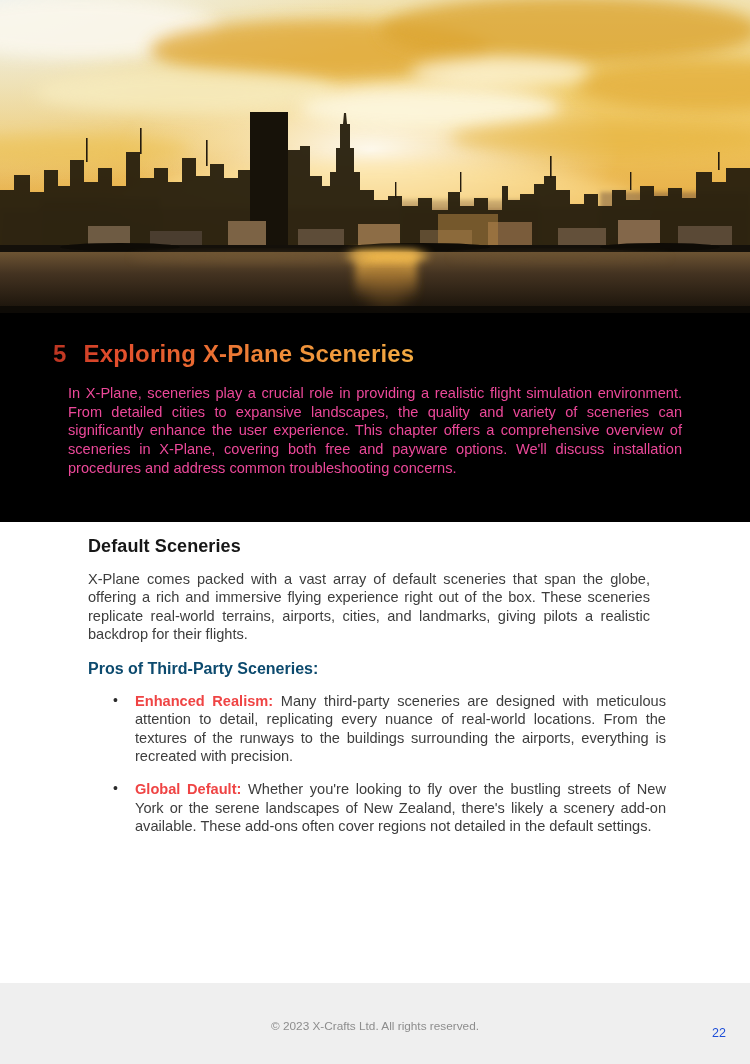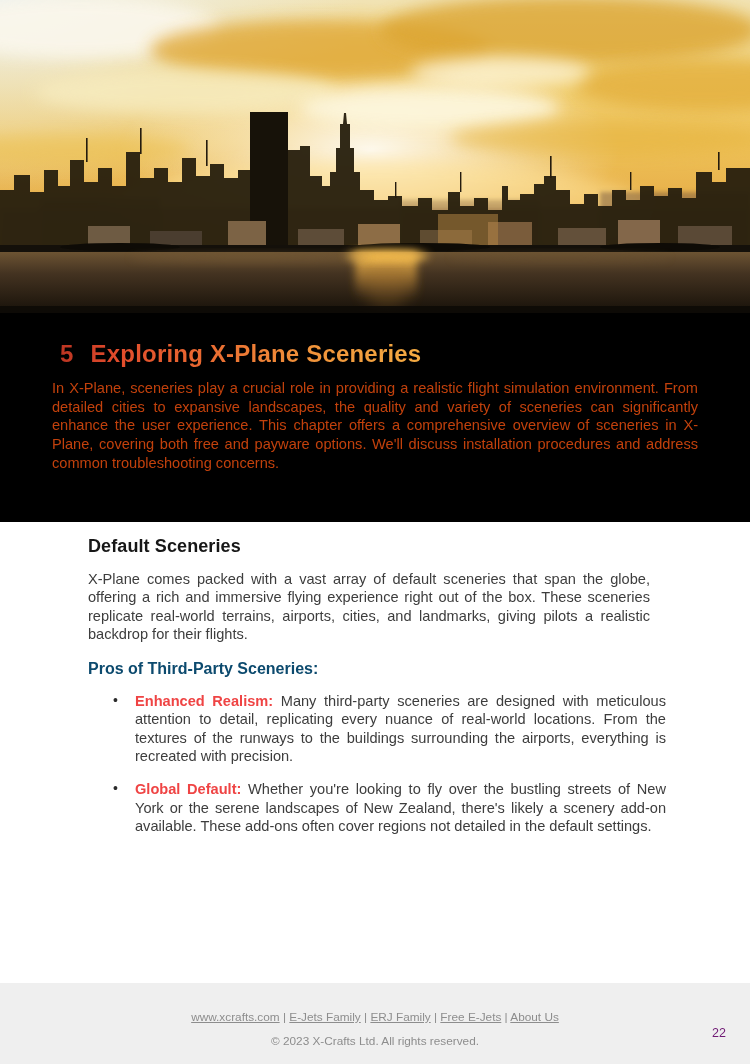--- a/index.html
+++ b/index.html
@@ -9,29 +9,29 @@
   }
   
   .hero{width:750px;height:313px;display:block;}
   
   .chapter{
     background:#000000;height:209px;box-sizing:border-box;
     padding:27px 52px 0 52px;
   }
   .chapter-title{
     font-size:24px;font-weight:bold;letter-spacing:.2px;
-    margin:0 0 11px 8px;display:block;
+    margin:0 0 11px 1px;display:block;
     background:linear-gradient(90deg,#bc3522 0%,#e24c2c 16%,#ea6a31 40%,#f0923a 68%,#f4ab42 100%);
     -webkit-background-clip:text;background-clip:text;
     color:transparent;-webkit-text-fill-color:transparent;
     width:max-content;
   }
   .chapter-num{margin-right:17px;}
   .chapter-intro{
-    margin:0;color:#c2410c;font-size:14.6px;line-height:18.7px;
+    margin:16px;color:#ec4899;font-size:14.6px;line-height:18.7px;
     text-align:justify;
   }
   
   .main{
     box-sizing:border-box;height:554px;
     padding:14px 84px 0 88px;background:#ffffff;
   }
   .h2{
     font-size:18px;font-weight:bold;color:#171717;
     margin:0 0 13px 0;letter-spacing:.1px;
@@ -58,21 +58,21 @@
     position:absolute;left:0;bottom:0;width:750px;height:81px;
     background:#efefef;box-sizing:border-box;padding-top:27px;
     text-align:center;color:#8d8d8d;font-size:11.8px;line-height:15px;
   }
   .footer a{
     color:#8d8d8d;text-decoration:underline;cursor:pointer;
   }
   .footer-sep{color:#8d8d8d;}
   .footer-copy{margin-top:9px;color:#8d8d8d;}
   .page-num{
-    position:absolute;right:24px;bottom:24px;color:#701a75;font-size:12.5px;
+    position:absolute;right:24px;bottom:24px;color:#1d4ed8;font-size:12.5px;
   }
 </style>
 </head>
 <body>
 
 <div class="page">
 
   <svg class="hero" viewBox="0 0 750 313" preserveAspectRatio="none" aria-hidden="true">
     <defs>
       <linearGradient id="sky" x1="0" y1="0" x2="0" y2="1">
@@ -217,29 +217,18 @@
       </li>
       <li class="bullet-item">
         <span class="bullet-dot">•</span>
         <span class="bullet-label">Global Default:</span>
         <span>Whether you're looking to fly over the bustling streets of New York or the serene landscapes of New Zealand, there's likely a scenery add-on available. These add-ons often cover regions not detailed in the default settings.</span>
       </li>
     </ul>
   </div>
 
   <div class="footer">
-    <div>
-      <a>www.xcrafts.com</a>
-      <span class="footer-sep">|</span>
-      <a>E-Jets Family</a>
-      <span class="footer-sep">|</span>
-      <a>ERJ Family</a>
-      <span class="footer-sep">|</span>
-      <a>Free E-Jets</a>
-      <span class="footer-sep">|</span>
-      <a>About Us</a>
-    </div>
     <div class="footer-copy">© 2023 X-Crafts Ltd. All rights reserved.</div>
   </div>
 
   <div class="page-num">22</div>
 
 </div>
 
 </body></html>

